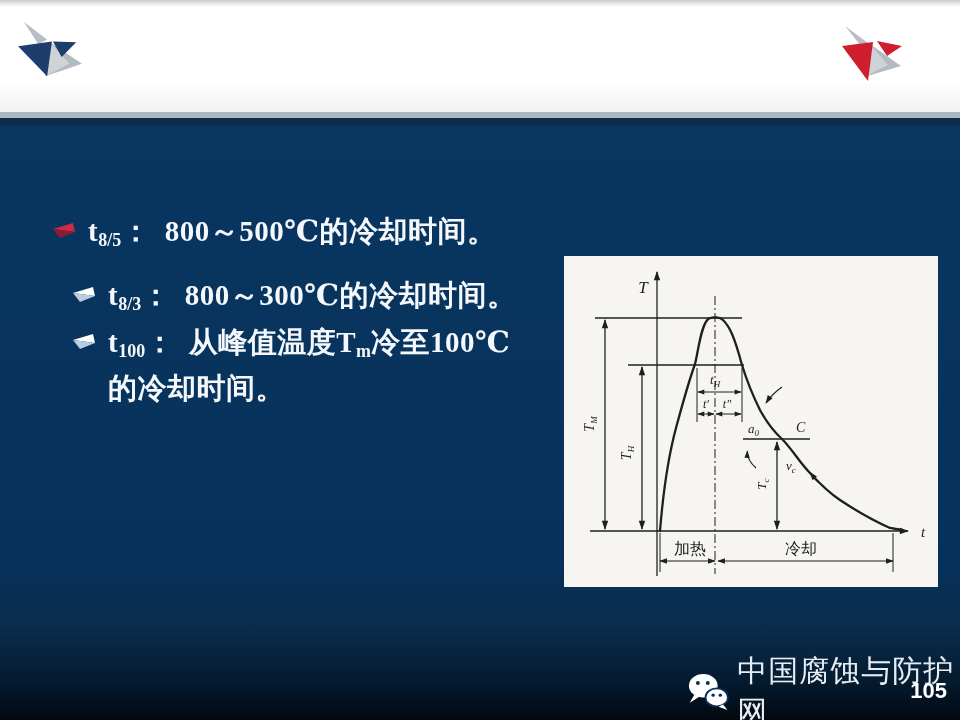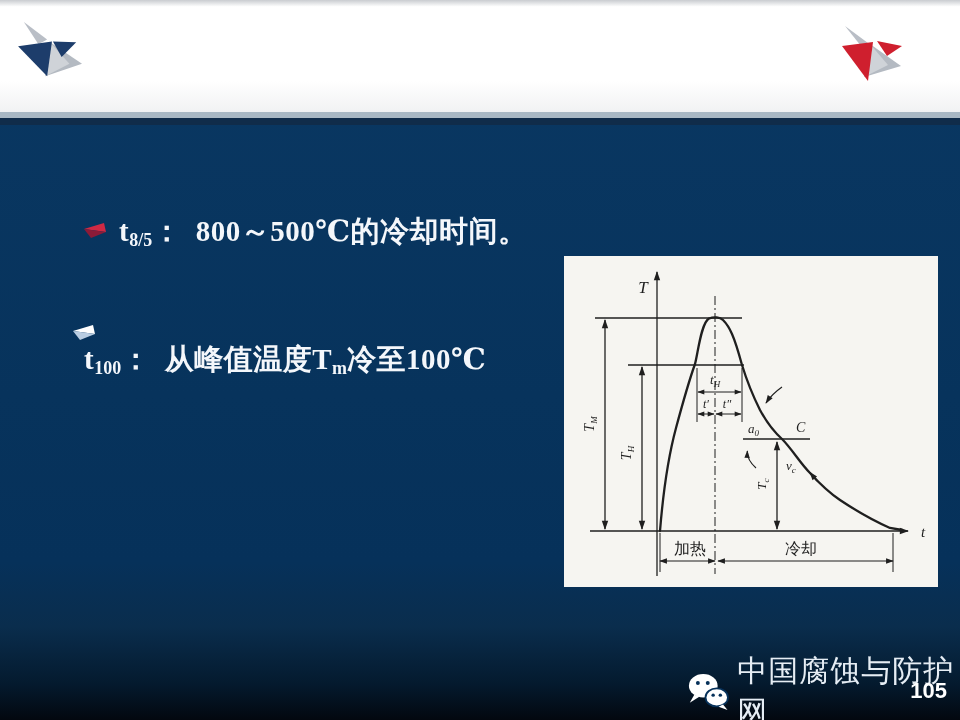--- a/index.html
+++ b/index.html
@@ -14,23 +14,23 @@
   .logo{position:absolute;}
   .logo-left{left:14px;top:22px;width:74px;height:62px;}
   .logo-right{left:840px;top:23px;width:66px;height:62px;}
   
   .bullet{position:absolute;display:flex;align-items:flex-start;color:#f4f7fb;
     font-weight:bold;font-size:29px;line-height:37px;letter-spacing:0.5px;}
   .marker{width:24px;height:17px;margin-top:9px;flex:0 0 auto;}
   .btext{margin-left:12px;white-space:nowrap;}
   .btext sub{font-size:0.62em;font-weight:bold;vertical-align:-0.3em;letter-spacing:0;}
   .sep{margin-right:14px;}
-  .b1{left:83px;top:213px;}
+  .b1{left:52px;top:213px;}
   .b2{left:72px;top:277px;}
-  .b3{left:72px;top:315px;flex-direction:column;}
+  .b3{left:72px;top:324px;}
   .b3 .btext{white-space:normal;width:460px;}
   
   .figure{position:absolute;left:564px;top:256px;width:374px;height:331px;background:#f6f5f1;}
   .figure svg{display:block;}
   .fig-serif{font-family:"Liberation Serif","DejaVu Serif",serif;}
   
   .footer{position:absolute;left:688px;top:651px;display:flex;align-items:center;
     color:#e6edf4;font-family:"Liberation Sans","DejaVu Sans",sans-serif;}
   .wechat{width:46px;height:42px;margin-right:8px;}
   .brand{font-size:30px;letter-spacing:1px;}
@@ -62,27 +62,34 @@
   <div class="hline-dark"></div>
 
   <div class="bullet b1">
     <svg class="marker" viewBox="0 0 24 17">
       <polygon points="1,7 21,1 23,10" fill="#d02944"></polygon>
       <polygon points="1,7 23,10 8,16" fill="#8c1b38"></polygon>
     </svg>
     <div class="btext"><span>t</span><sub>8/5</sub><span class="sep">：</span><span>800～500℃的冷却时间。</span></div>
   </div>
 
+  <div class="bullet b2">
+    <svg class="marker" viewBox="0 0 24 17">
+      <polygon points="1,7 21,1 23,10" fill="#ffffff"></polygon>
+      <polygon points="1,7 23,10 8,16" fill="#b9cde2"></polygon>
+    </svg>
+    <div class="btext"><span>t</span><sub>8/3</sub><span class="sep">：</span><span>800～300℃的冷却时间。</span></div>
+  </div>
 
   <div class="bullet b3">
     <svg class="marker" viewBox="0 0 24 17">
       <polygon points="1,7 21,1 23,10" fill="#ffffff"></polygon>
       <polygon points="1,7 23,10 8,16" fill="#b9cde2"></polygon>
     </svg>
-    <div class="btext"><span>t</span><sub>100</sub><span class="sep">：</span><span>从峰值温度T</span><sub>m</sub><span>冷至100℃</span><br></div>
+    <div class="btext"><span>t</span><sub>100</sub><span class="sep">：</span><span>从峰值温度T</span><sub>m</sub><span>冷至100℃</span><br><span>的冷却时间。</span></div>
   </div>
 
   <div class="figure">
     <svg width="374" height="331" viewBox="0 0 374 331">
       <defs>
         <marker id="ah" viewBox="0 0 10 10" refX="9" refY="5" markerWidth="11" markerHeight="7" orient="auto-start-reverse">
           <path d="M0,1.5 L10,5 L0,8.5 z" fill="#1f1f1f"></path>
         </marker>
       </defs>
       <g stroke="#1f1f1f" stroke-width="1.3" fill="none">

